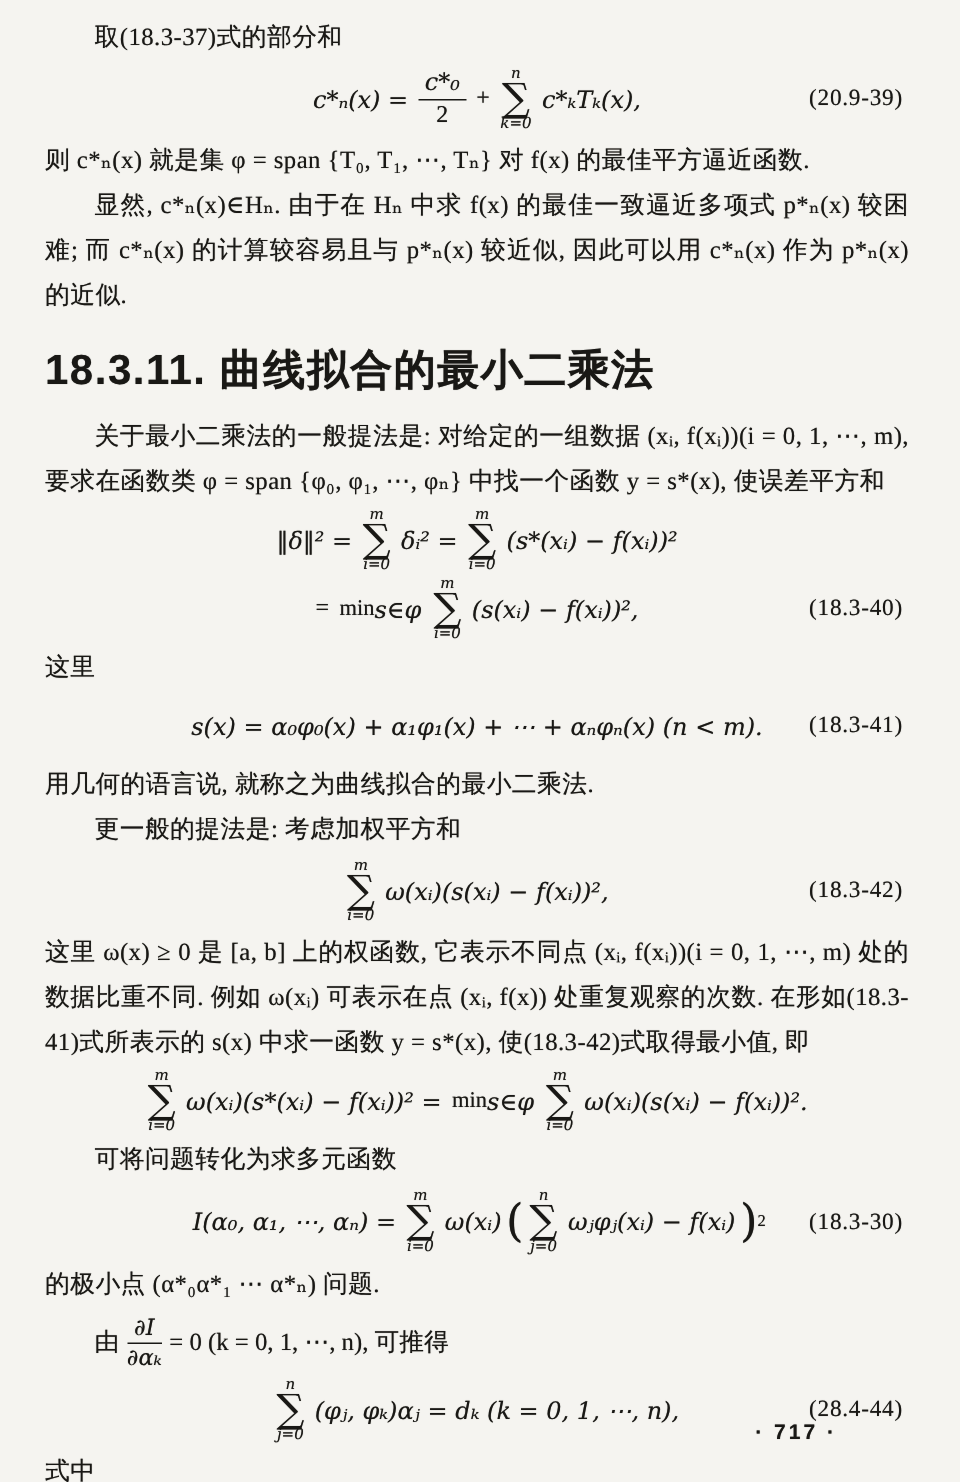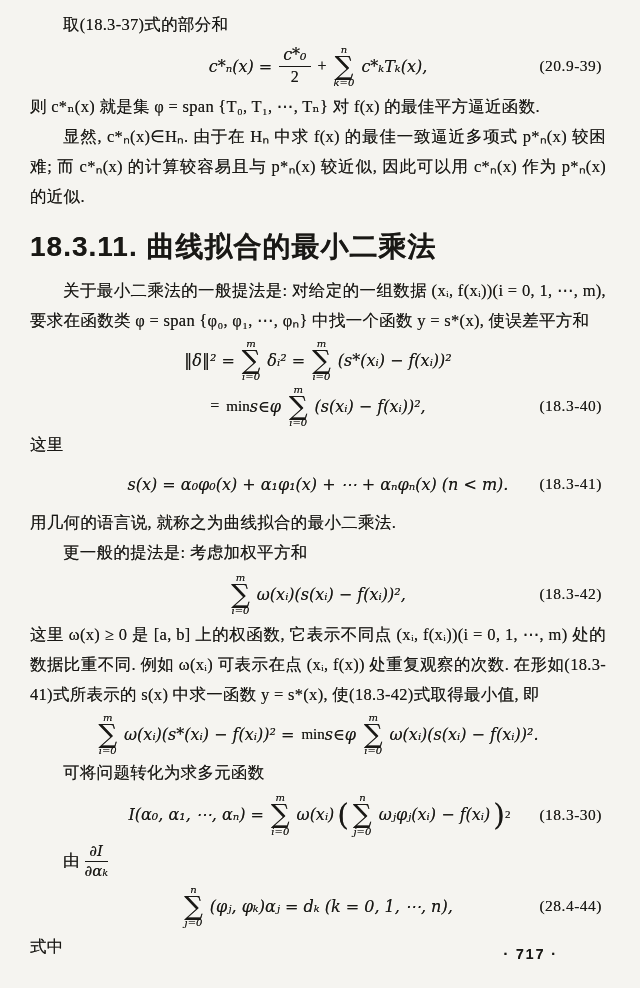--- a/index.html
+++ b/index.html
@@ -12,21 +12,21 @@
   .page{
     position:relative;box-sizing:border-box;
     width:640px;height:988px;
     padding:10px 34px 0 30px;
     text-shadow:0 0 .5px rgba(20,18,12,.65);
   }
   .para{
     margin:0;font-size:16.5px;line-height:30px;
     text-align:justify;letter-spacing:.3px;
   }
-  .indent{text-indent:2em;font-family:Liberation Serif, serif;}
+  .indent{text-indent:2em;}
   .heading{
     margin:16px 0 10px 0;
     font-family:"Liberation Sans","DejaVu Sans",sans-serif;
     font-weight:bold;font-size:28px;letter-spacing:1px;
   }
   
   .eq{
     position:relative;display:flex;align-items:center;justify-content:center;
     font-size:16px;min-height:44px;margin:4px 0;
   }
@@ -175,27 +175,29 @@
       <span class="lim it">n</span>
       <span class="op">∑</span>
       <span class="lim it">j=0</span>
     </span>
     <span class="m it">ωⱼφⱼ(xᵢ) − f(xᵢ)</span>
     <span class="bigp">)</span>
     <span class="pw">2</span>
     <span class="tag">(18.3-30)</span>
   </div>
 
+  <p class="para">的极小点 (α*₀α*₁ ⋯ α*ₙ) 问题.</p>
 
   <div class="p8row">
     <span>由</span>
     <span class="inline-frac">
       <span class="num it">∂I</span>
       <span class="den it">∂αₖ</span>
     </span>
+    <span>= 0 (k = 0, 1, ⋯, n), 可推得</span>
   </div>
 
   <div class="eq">
     <span class="sum">
       <span class="lim it">n</span>
       <span class="op">∑</span>
       <span class="lim it">j=0</span>
     </span>
     <span class="m it">(φⱼ, φₖ)αⱼ = dₖ   (k = 0, 1, ⋯, n),</span>
     <span class="tag">(28.4-44)</span>

